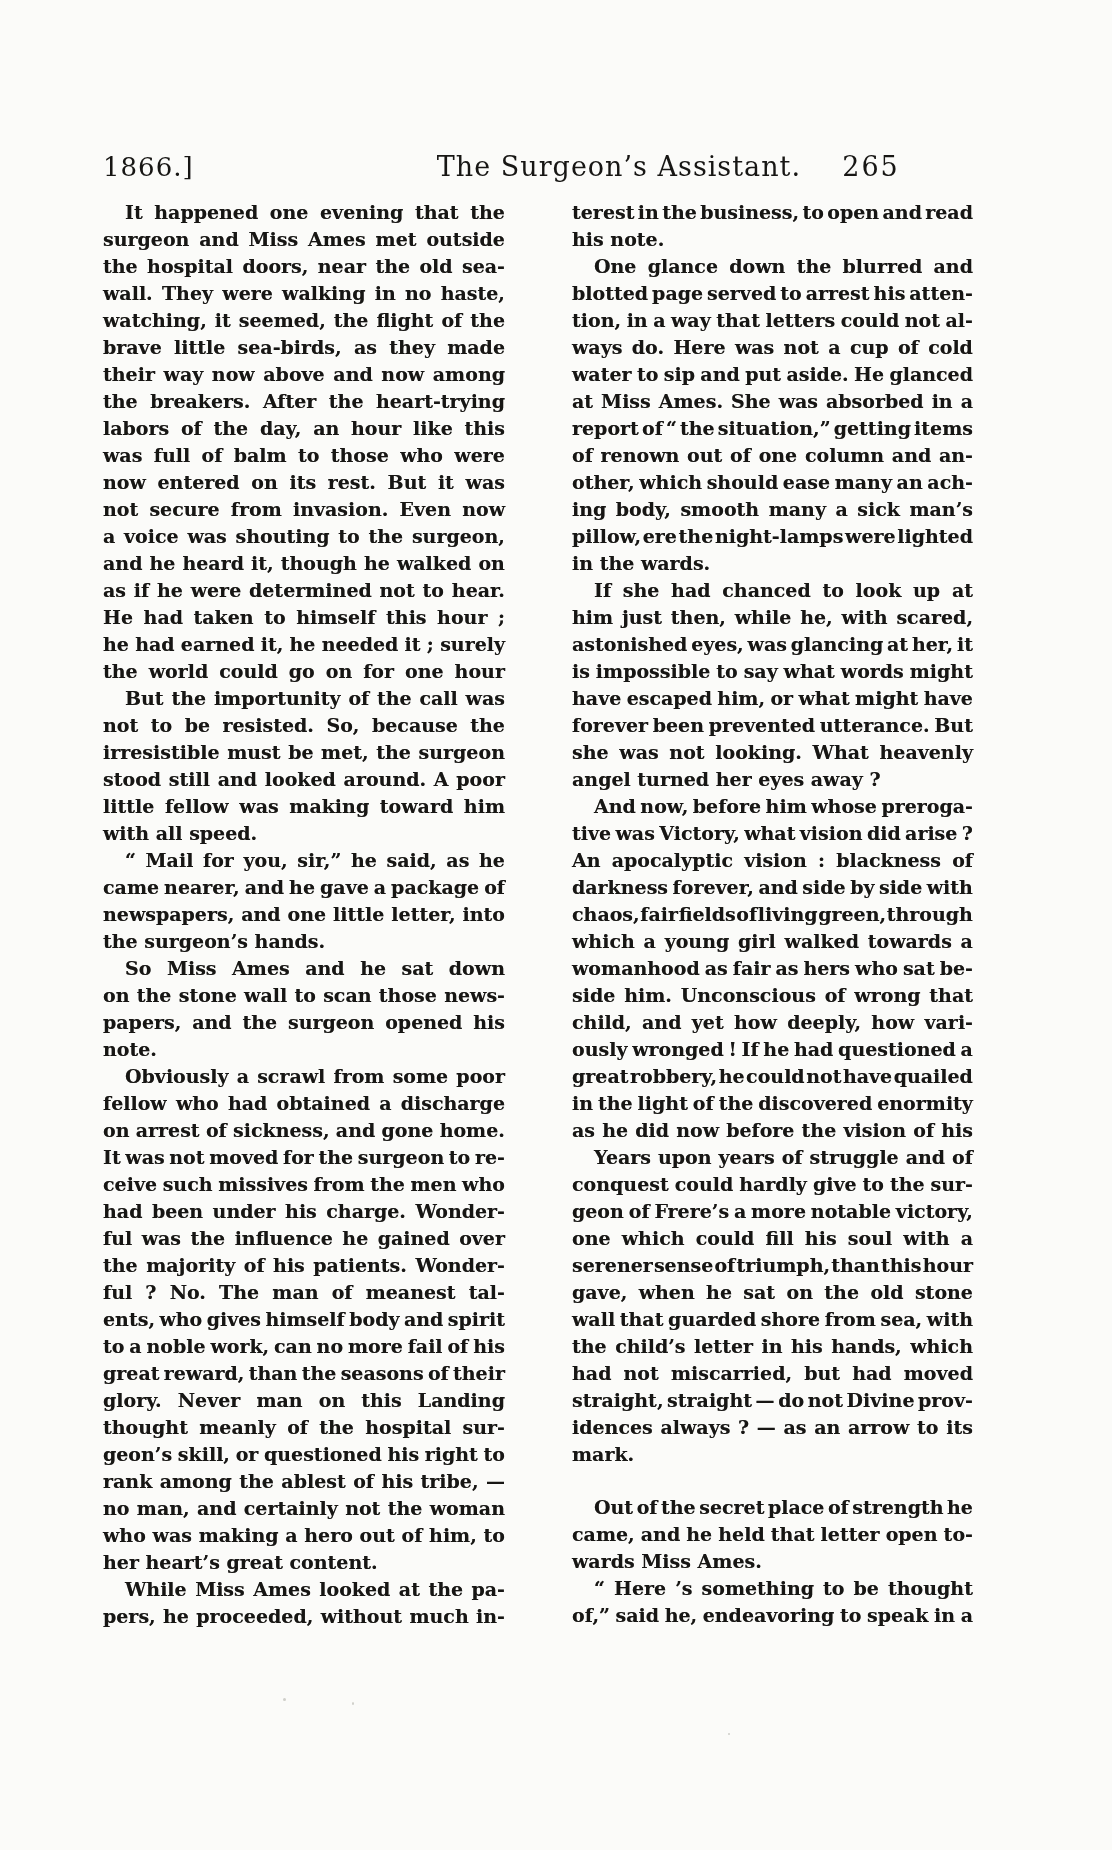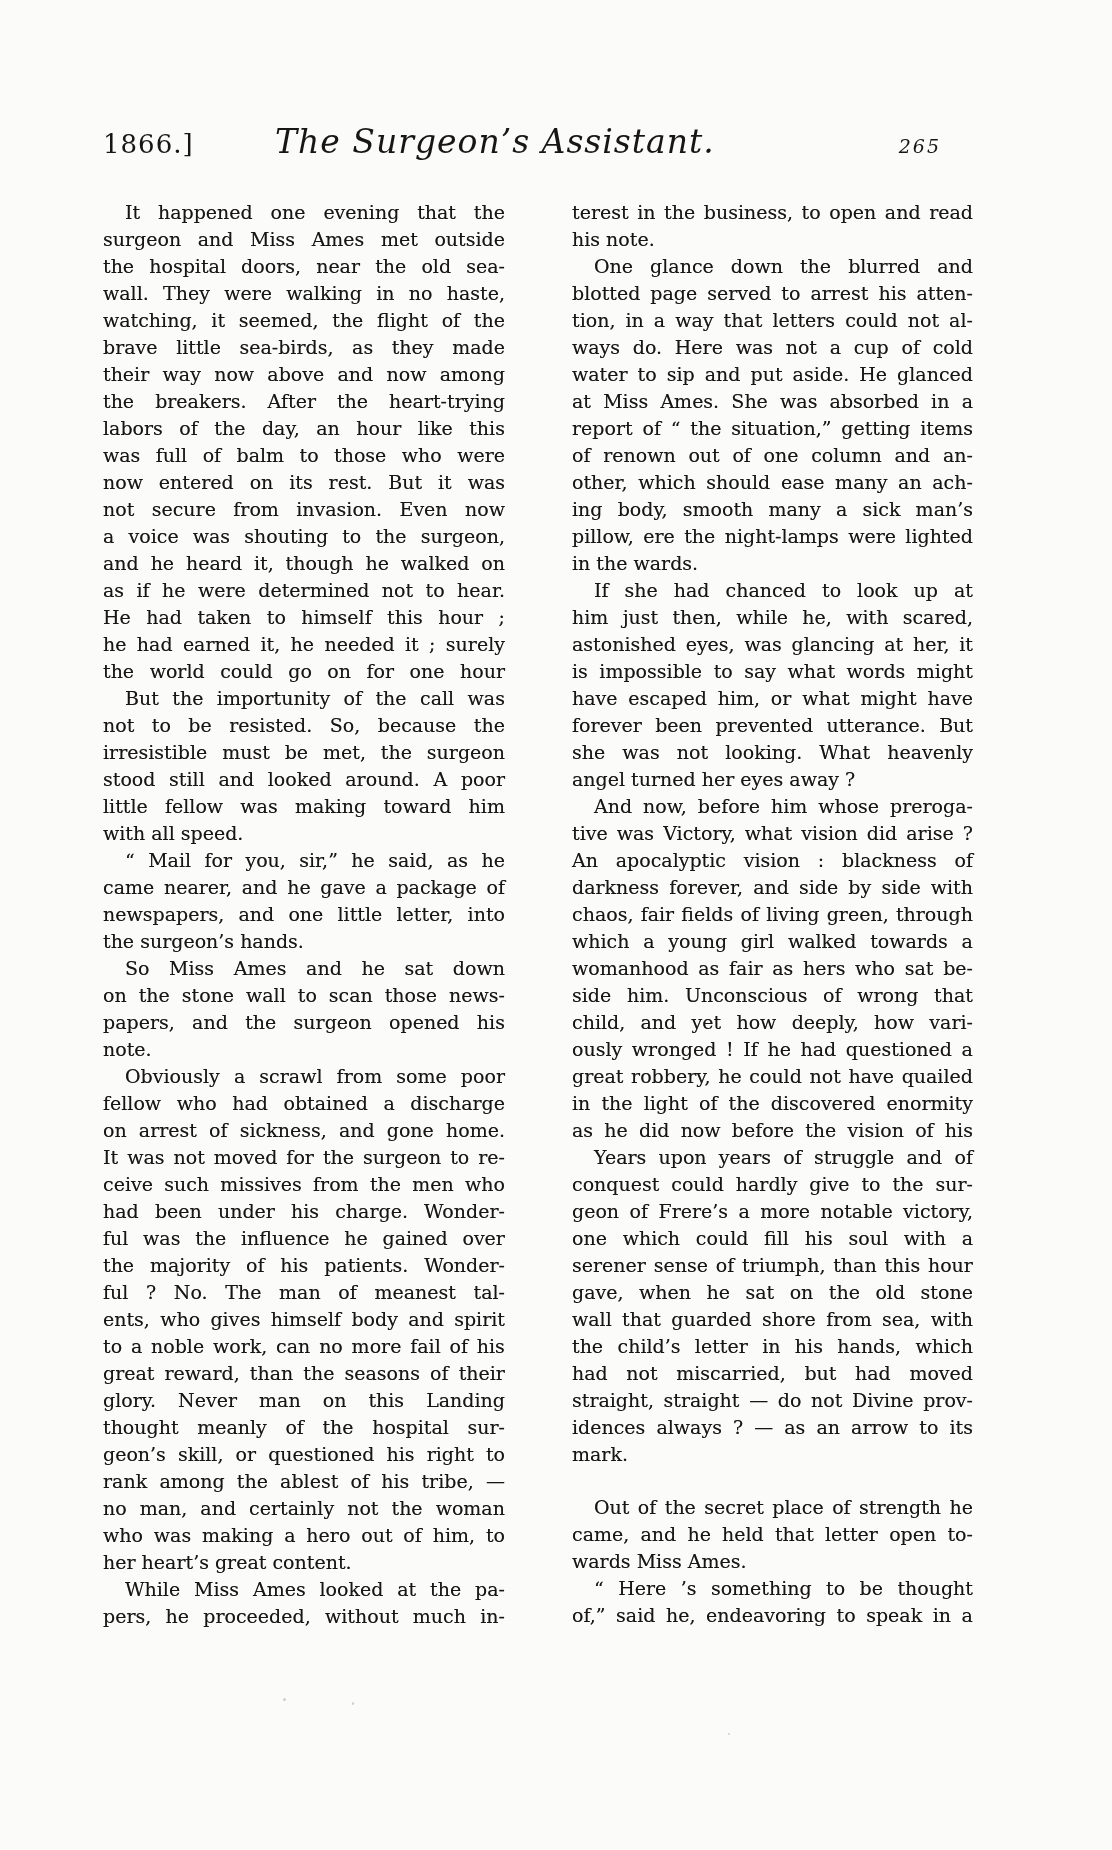--- a/index.html
+++ b/index.html
@@ -6,30 +6,29 @@
   body {
     width:1112px; height:1850px;
     background:#fbfbf9;
     font-family:"DejaVu Serif", "Liberation Serif", serif;
     color:#171614;
     -webkit-font-smoothing:antialiased;
   }
   .page { position:relative; width:1112px; height:1850px; overflow:hidden; }
 
   .header {
-    position:absolute; top:125px; left:103px; width:838px;
+    position:absolute; top:150px; left:103px; width:838px;
     display:flex; align-items:baseline;
     line-height:34px;
-    gap:32px;
   }
   .h-left  { width:140px; text-align:left;  font-size:26px; letter-spacing:1px; }
-  .h-title { flex:1; text-align:left; font-style:italic; font-size:33px; letter-spacing:1px; }
-  .h-page  { width:140px; text-align:right; font-size:19px; letter-spacing:2px;font-style:italic; }
+  .h-title { flex:1; text-align:right; font-size:27px; letter-spacing:1px; }
+  .h-page  { width:140px; text-align:center; font-size:27px; letter-spacing:2px; }
 
-  .col { position:absolute; top:199px; }
+  .col { position:absolute; top:199px;font-weight:bold; }
   .col-left  { left:103px; width:402px; }
   .col-right { left:536px; width:401px;margin-left:36px; }
 
   .para { margin:0; }
   .line {
     height:27px; line-height:27px; font-size:19px;
     white-space:nowrap;
     text-shadow:0 0 0.5px rgba(23,22,20,0.5);
   }
   .line.just { display:flex; justify-content:space-between; }

